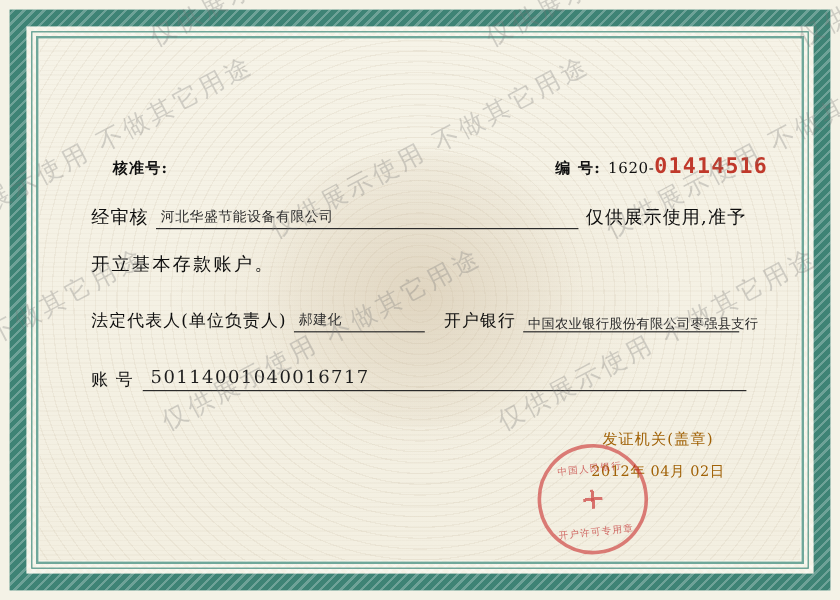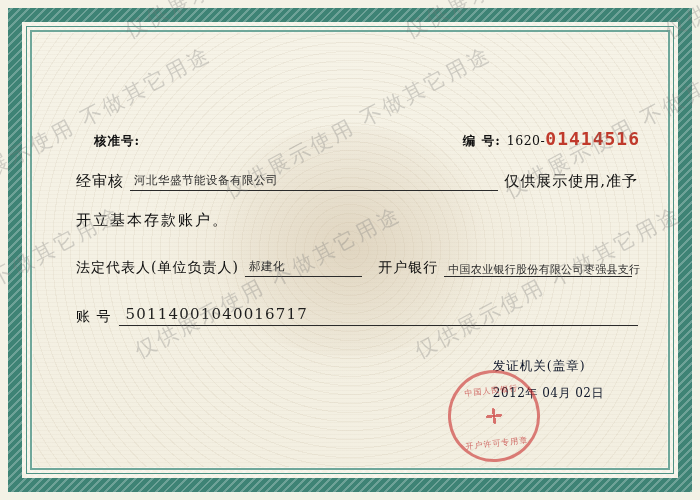--- a/index.html
+++ b/index.html
@@ -139,21 +139,21 @@
     font-family: "DejaVu Sans Mono", monospace;
     letter-spacing: 1px;
     font-size: 18px;
     font-weight: bold;
   }
 
   
   .body-area {
     position: absolute;
     left: 76px;
-    right: 62px;
+    right: 78px;
     top: 170px;
     font-family: "DejaVu Serif", serif;
     color: #0d0d0d;
   }
   .line {
     display: flex;
     align-items: flex-end;
     font-size: 15px;
     letter-spacing: 1px;
     margin-bottom: 20px;
@@ -218,23 +218,23 @@
     color: #2c2c2c;
     white-space: nowrap;
     font-family: "DejaVu Sans", sans-serif;
   }
 
   
   .issuer {
     position: absolute;
     right: 96px;
     top: 358px;
-    text-align: left;
-    font-family: "DejaVu Serif", serif;
-    color: #0f172a;
+    text-align: center;
+    font-family: "DejaVu Serif", serif;
+    color: #a16207;
   }
   .issuer .auth-label {
     font-size: 12.5px;
     letter-spacing: 1px;
     white-space: nowrap;
   }
   .issuer .auth-date {
     margin-top: 10px;
     font-size: 12px;
     letter-spacing: 0.5px;

